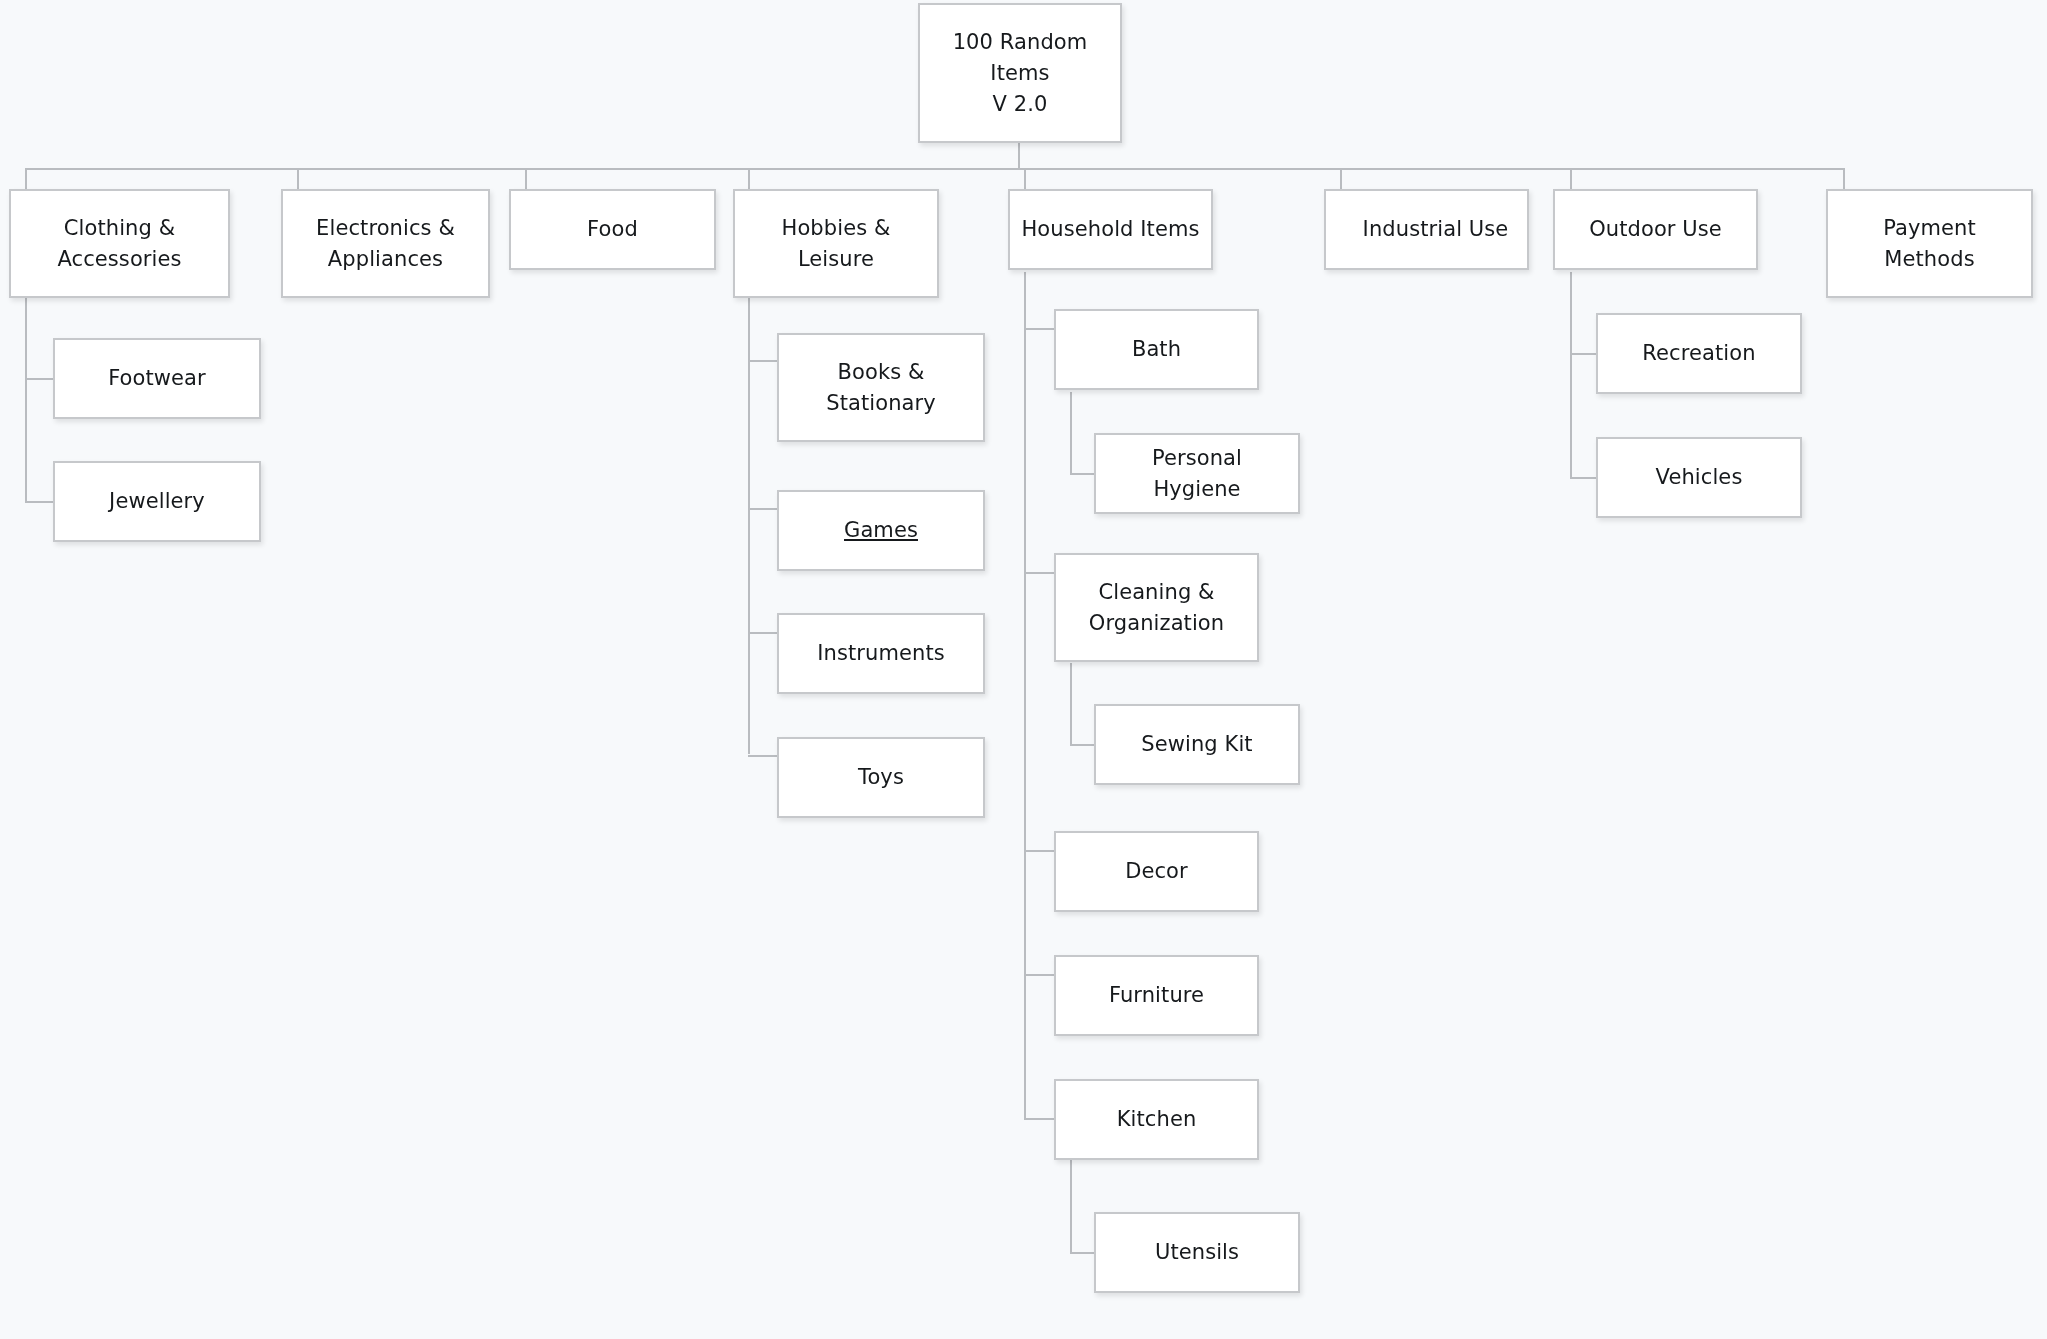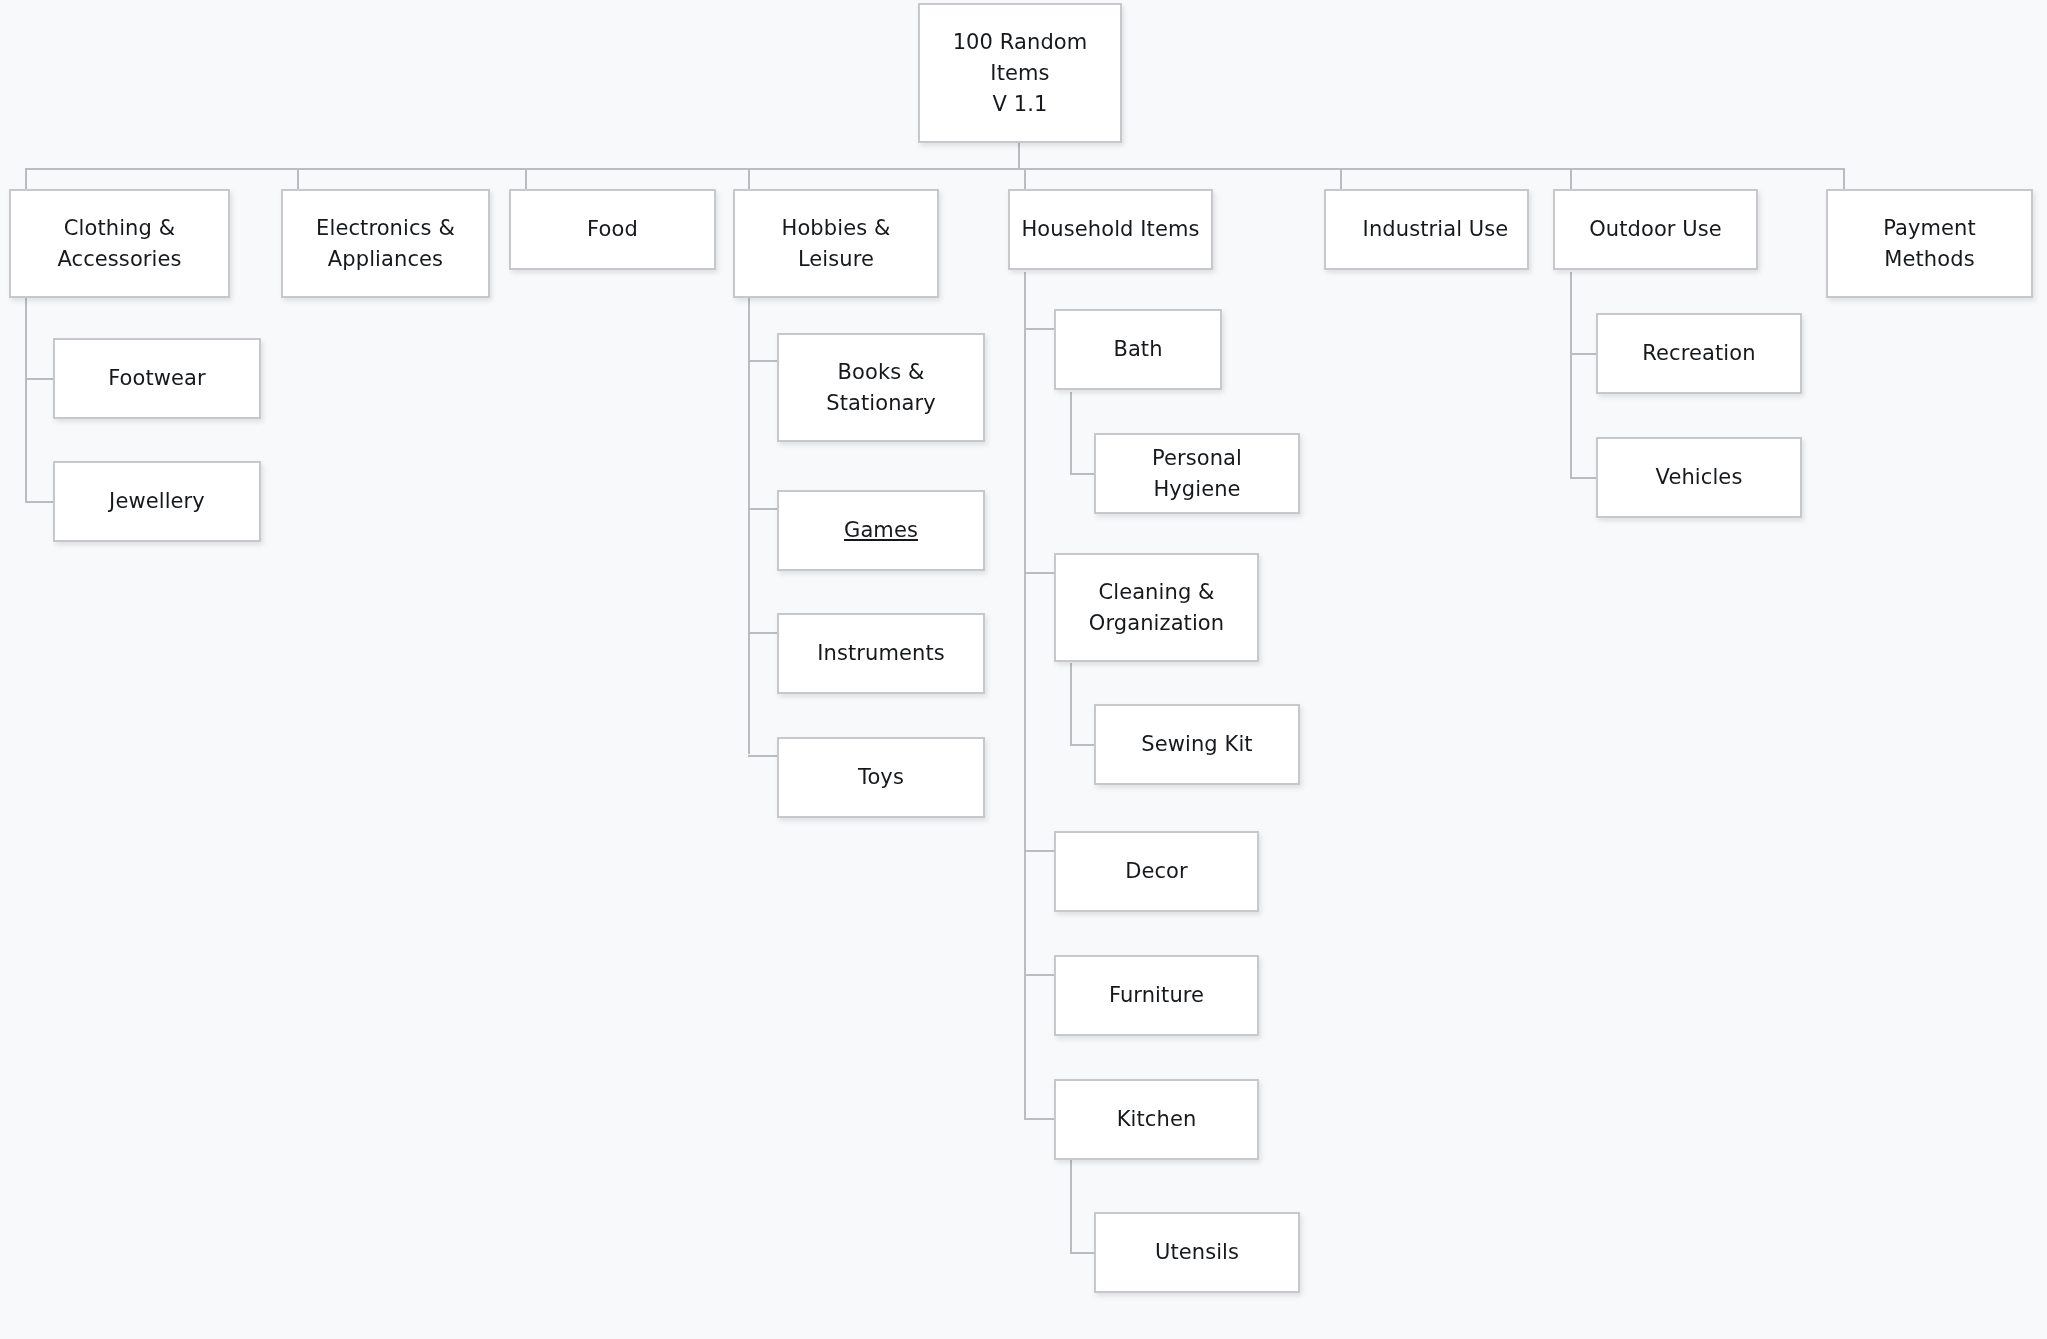--- a/index.html
+++ b/index.html
@@ -97,21 +97,21 @@
   <div class="conn v" style="left:1070px; top:1158px; height:96px;"></div>
   <div class="conn h" style="left:1070px; top:1252px; width:25px;"></div>
 
   <div class="conn v" style="left:1570px; top:272px; height:206px;"></div>
   <div class="conn h" style="left:1570px; top:353px; width:32px;"></div>
   <div class="conn h" style="left:1570px; top:477px; width:32px;"></div>
 
   <div class="node" style="left:918px; top:3px; width:204px; height:140px;">
     <span class="node-label">100 Random
 Items
-V 1.1</span>
+V 2.0</span>
   </div>
 
   <div class="node" style="left:9px; top:189px; width:221px; height:109px;">
     <span class="node-label">Clothing &amp;
 Accessories</span>
   </div>
 
   <div class="node" style="left:53px; top:338px; width:208px; height:81px;">
     <span class="node-label">Footwear</span>
   </div>
@@ -148,21 +148,21 @@
   </div>
 
   <div class="node" style="left:777px; top:737px; width:208px; height:81px;">
     <span class="node-label">Toys</span>
   </div>
 
   <div class="node" style="left:1008px; top:189px; width:205px; height:81px;">
     <span class="node-label">Household Items</span>
   </div>
 
-  <div class="node" style="left:1054px; top:309px; width:168px; height:81px;">
+  <div class="node" style="left:1054px; top:309px; width:205px; height:81px;">
     <span class="node-label">Bath</span>
   </div>
 
   <div class="node" style="left:1054px; top:553px; width:205px; height:109px;">
     <span class="node-label">Cleaning &amp;
 Organization</span>
   </div>
 
   <div class="node" style="left:1094px; top:433px; width:206px; height:81px;">
     <span class="node-label">Personal Hygiene</span>

